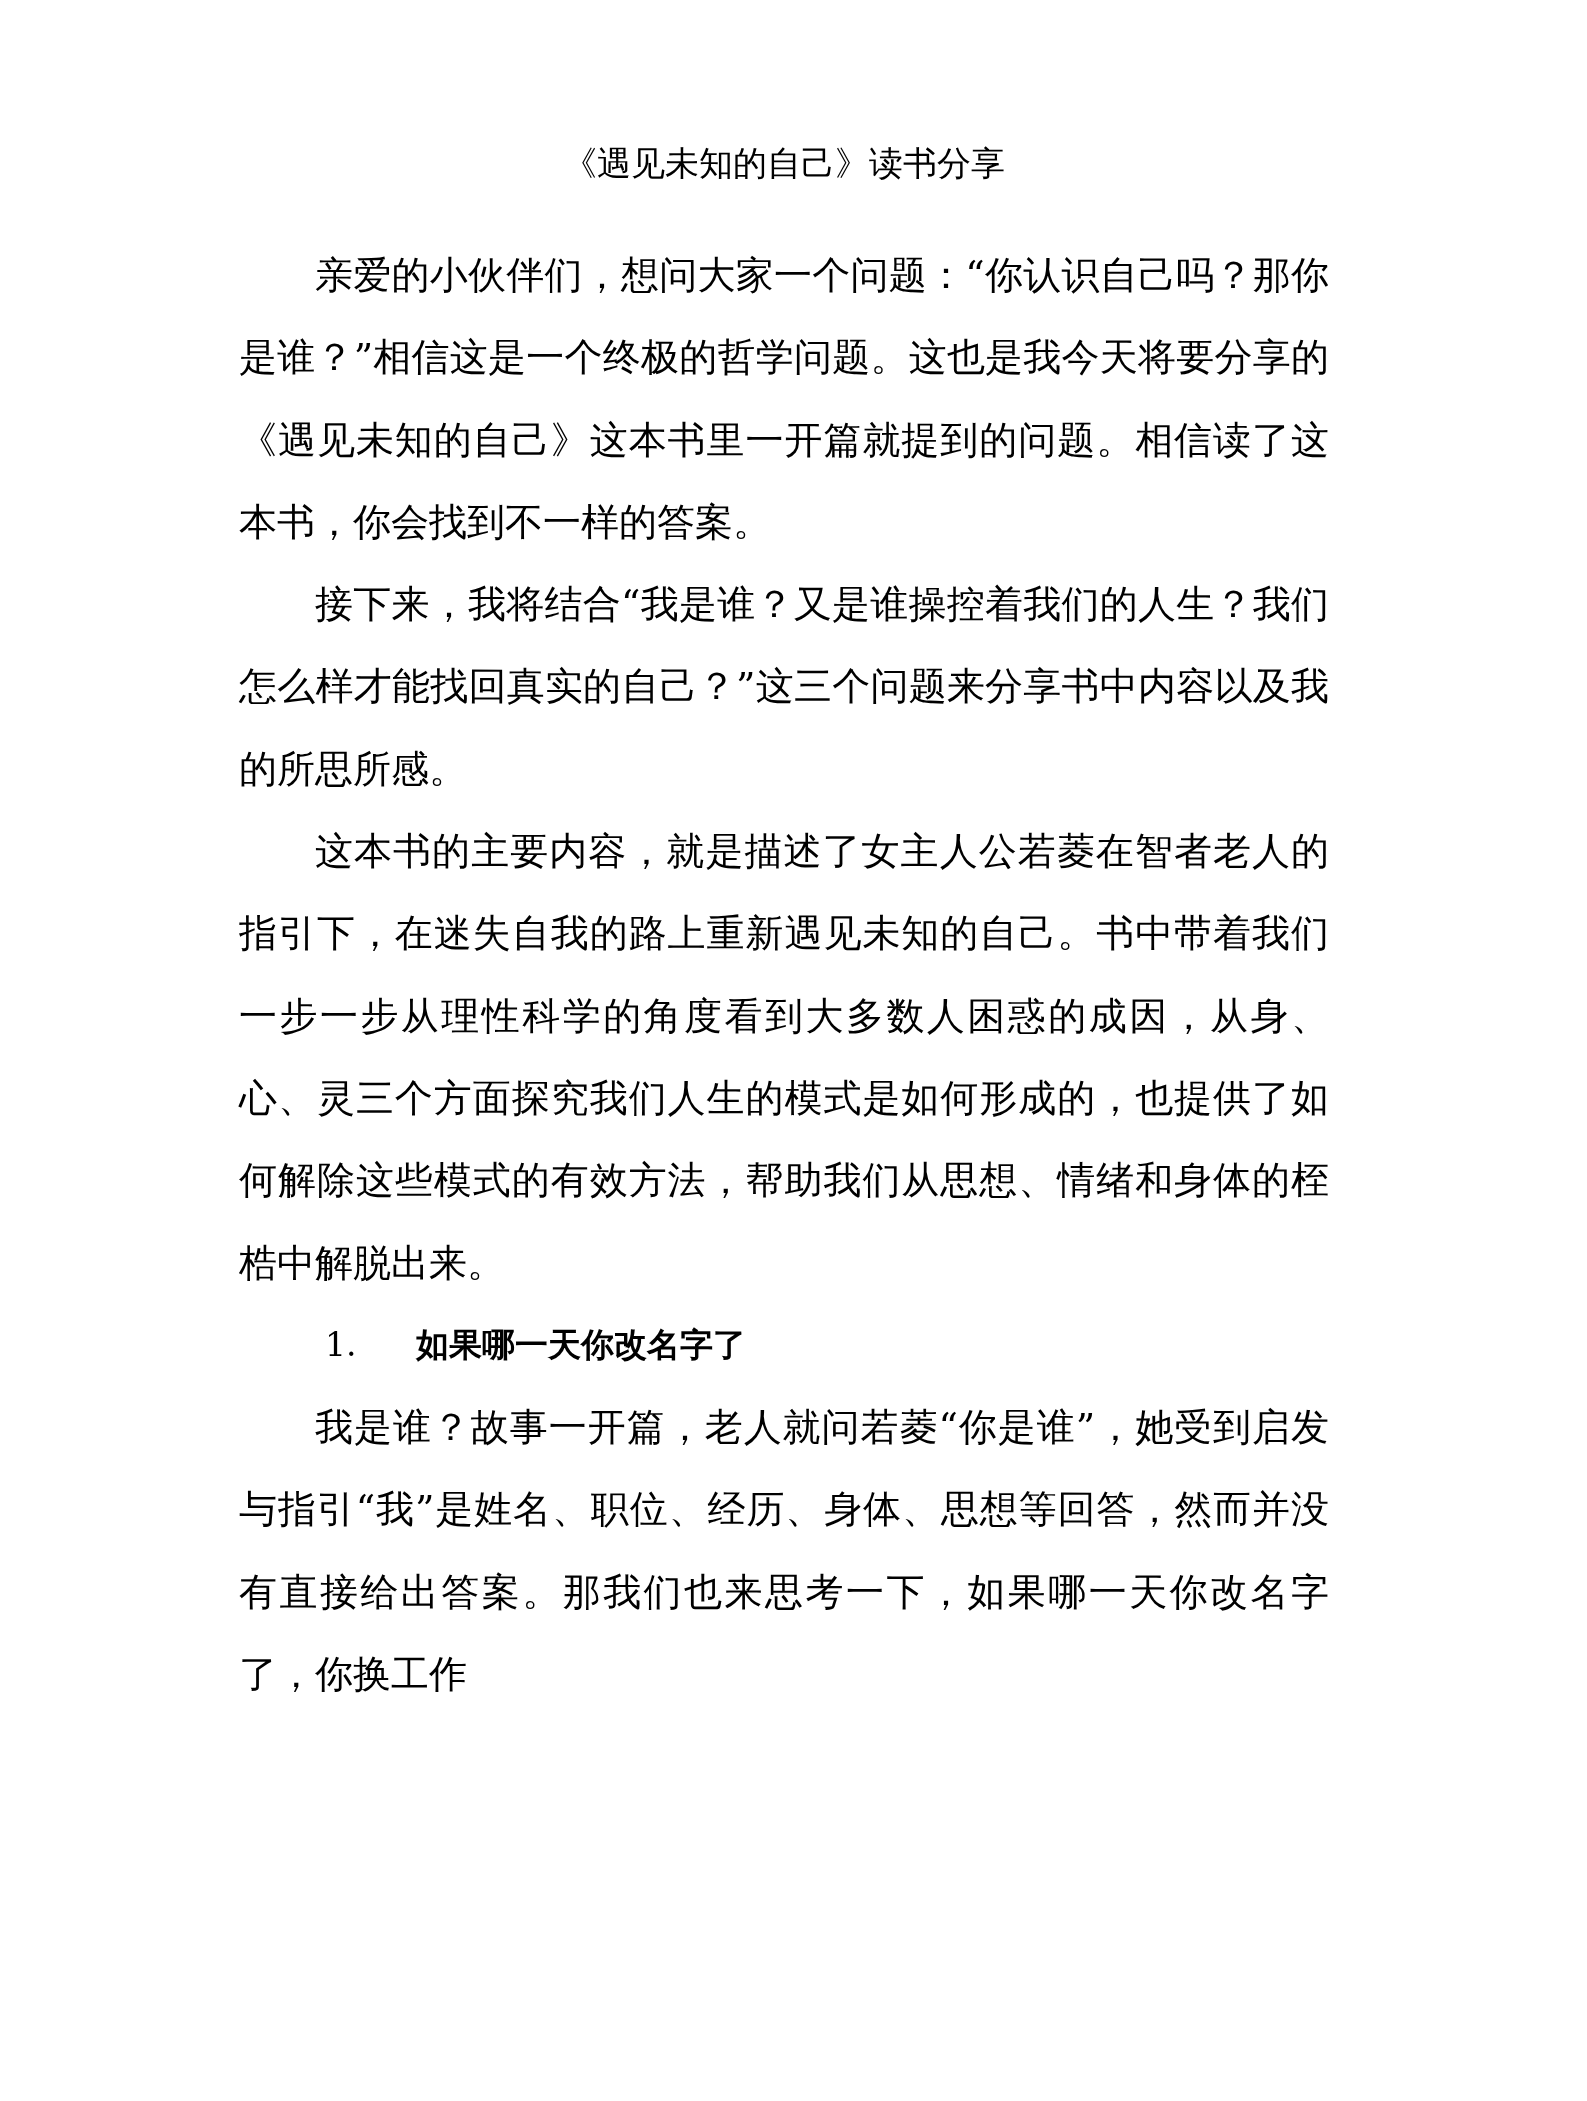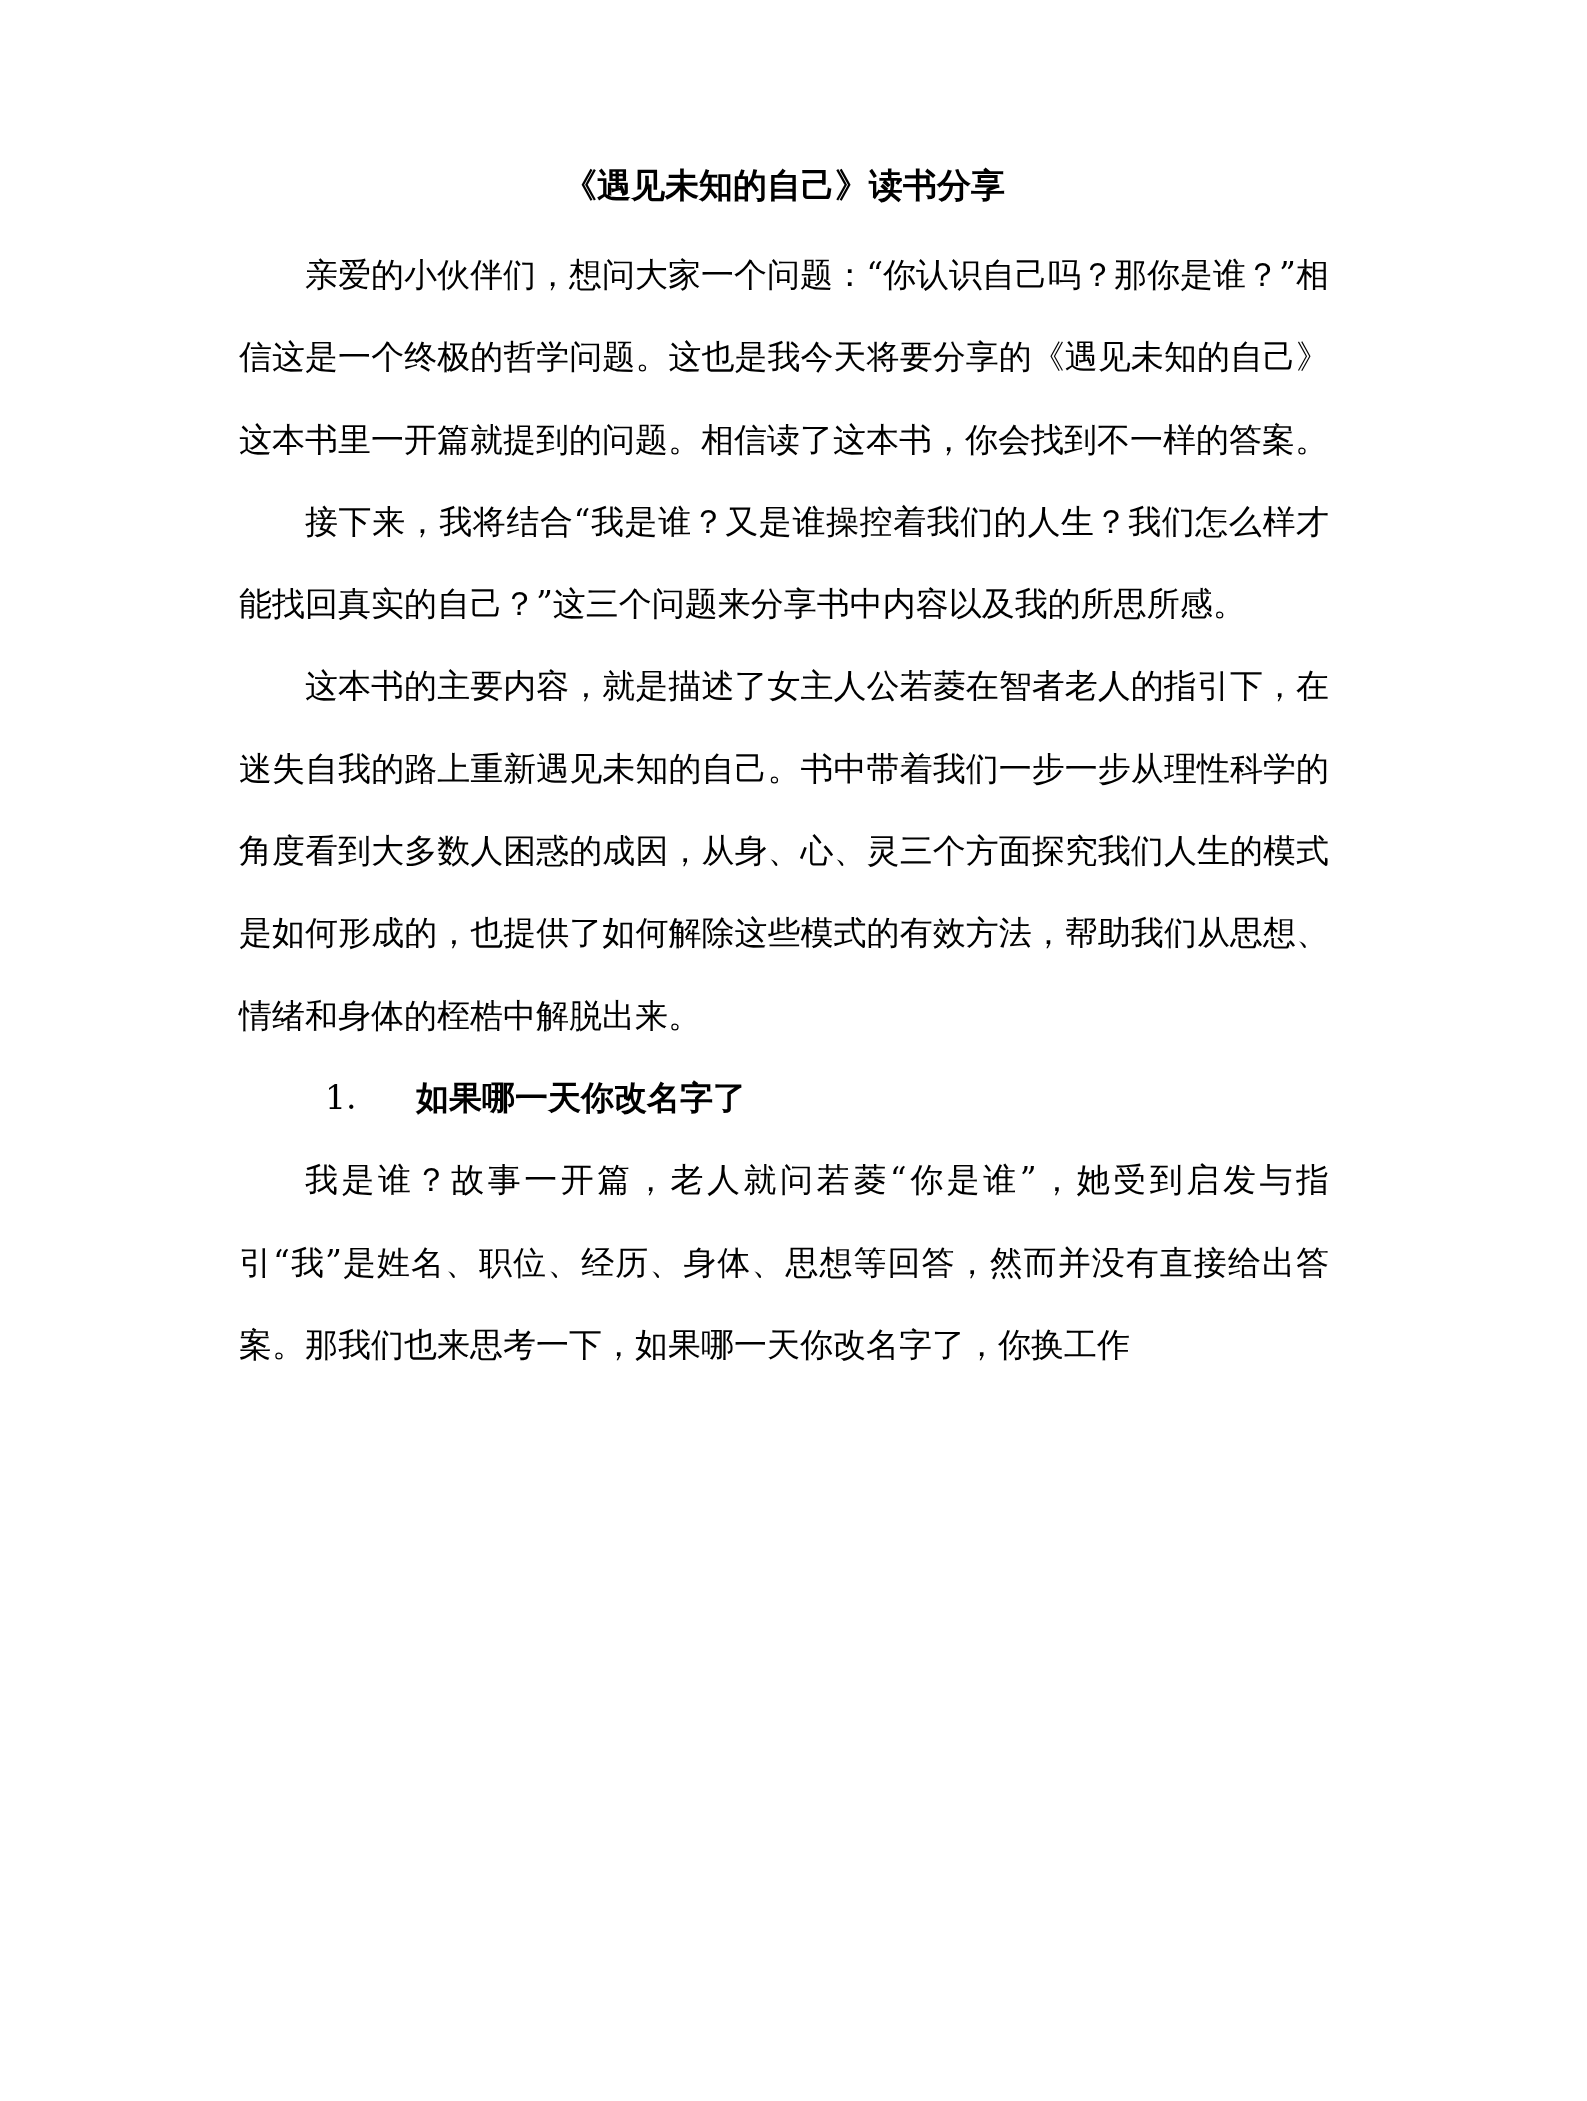--- a/index.html
+++ b/index.html
@@ -18,36 +18,36 @@
   .page {
     position: absolute;
     left: 239px;
     top: 0;
     width: 1090px;
   }
   .title {
     position: absolute;
     left: 0;
     width: 1090px;
-    top: 162px;
+    top: 140px;
     text-align: center;
     font-size: 34px;
     line-height: 46px;
-    font-weight: bold;
+    font-weight: normal;
     letter-spacing: 0px;
   }
   .body {
     position: absolute;
     left: 0;
     top: 234px;
     width: 1090px;
   }
   .para {
     margin: 0;
-    font-size: 33px;
+    font-size: 38px;
     line-height: 82.3px;
     text-align: justify;
     text-indent: 2em;
     letter-spacing: 0px;
   }
   .heading {
     margin: 0;
     font-size: 33px;
     line-height: 82.3px;
     font-weight: bold;

